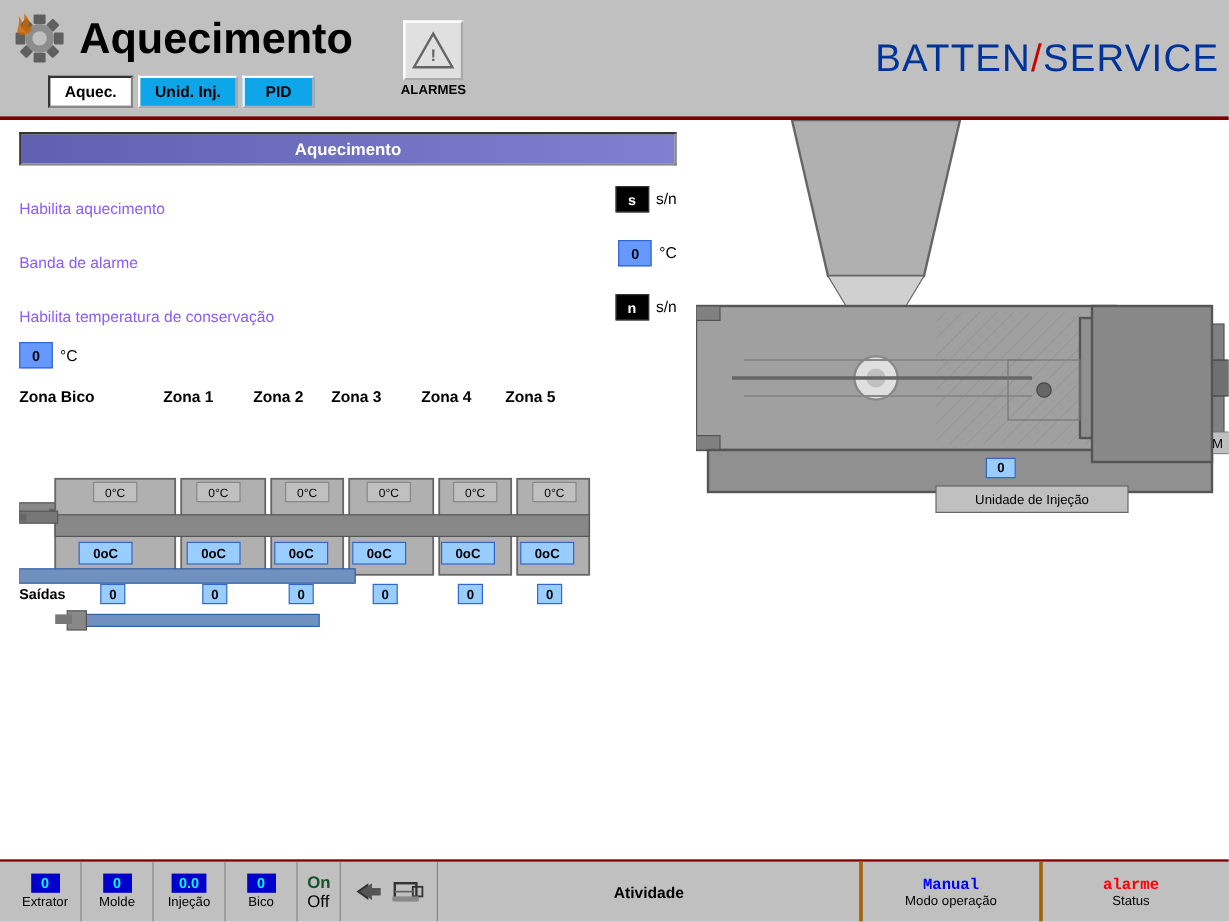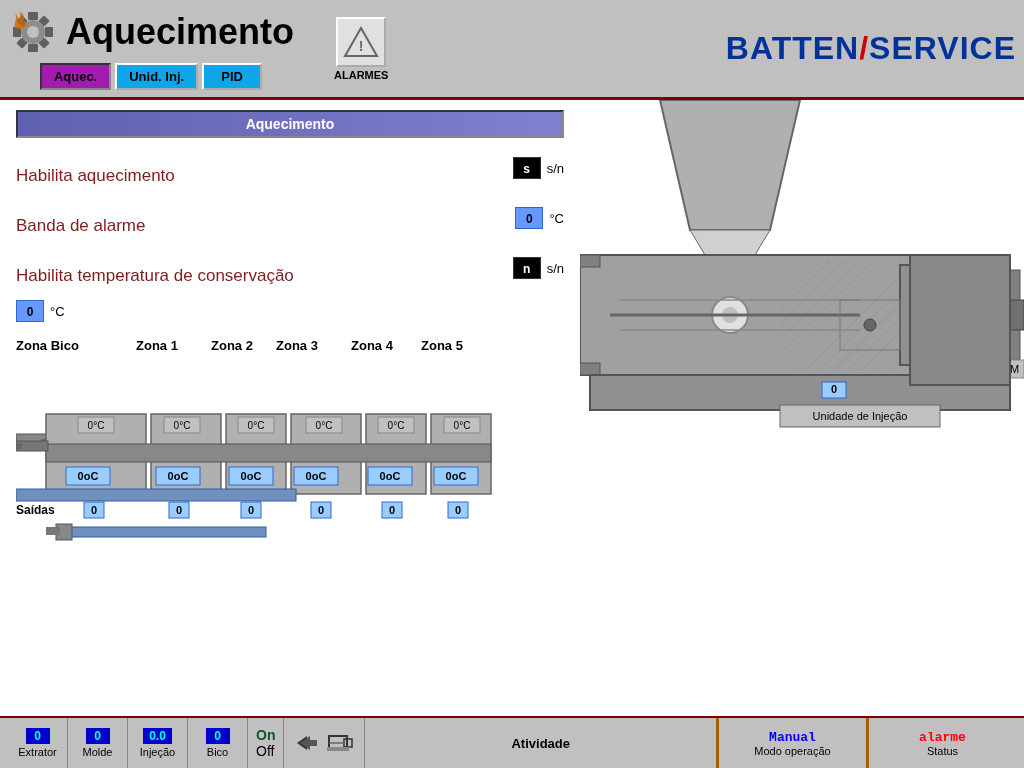--- a/index.html
+++ b/index.html
@@ -50,21 +50,21 @@
       border: 2px outset #fff;
       padding: 4px 12px;
       font-size: 13px;
       font-weight: bold;
       cursor: pointer;
       color: #000;
       min-width: 60px;
       text-align: center;
     }
     .nav-btn.active {
-      background: #a21caf;
+      background: #ffffff;
       border: 2px inset #888;
     }
     #alarm-btn {
       display: flex;
       flex-direction: column;
       align-items: center;
       margin-left: 40px;
       cursor: pointer;
     }
     #alarm-icon {
@@ -78,21 +78,21 @@
     }
     #alarm-label {
       font-size: 11px;
       font-weight: bold;
       color: #000;
       margin-top: 2px;
     }
     #brand-logo {
       margin-left: auto;
       font-size: 32px;
-      font-weight: bold;
+      font-weight: normal;
       color: #003399;
       letter-spacing: 1px;
     }
     #brand-logo span.slash {
       color: #cc0000;
     }
 
     
     #main {
       display: flex;
@@ -118,22 +118,22 @@
       margin-bottom: 12px;
     }
 
     .param-row {
       display: flex;
       align-items: center;
       margin-bottom: 14px;
     }
     .param-label {
       flex: 1;
-      color: #7f1d1d;
-      font-size: 17px;
+      color: #8b5cf6;
+      font-size: 13px;
       margin-top: 16px;
     }
     .param-input-small {
       width: 28px;
       height: 22px;
       background: #000;
       color: #fff;
       font-size: 12px;
       font-weight: bold;
       text-align: center;

